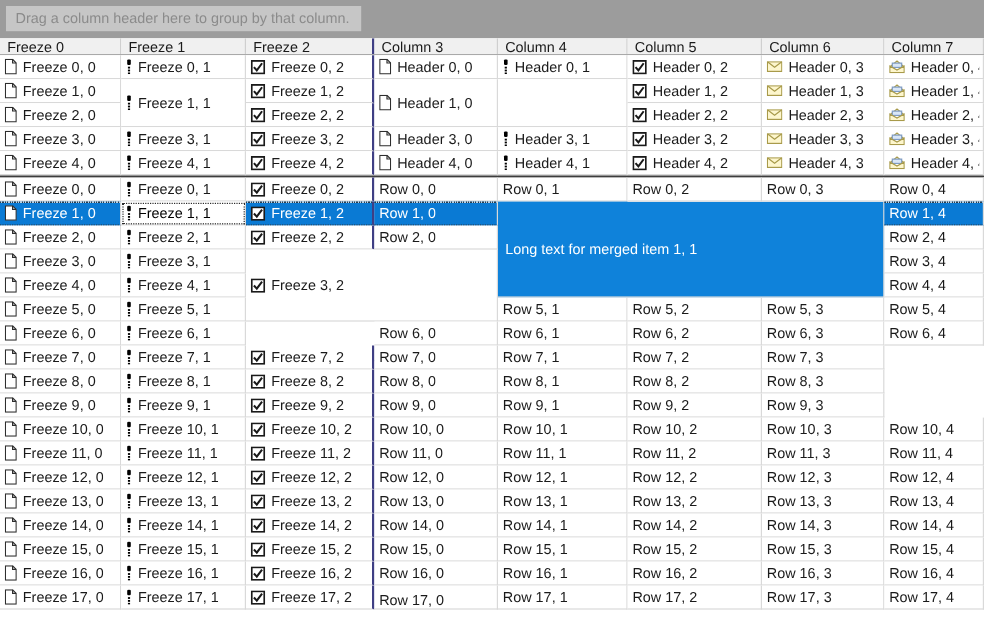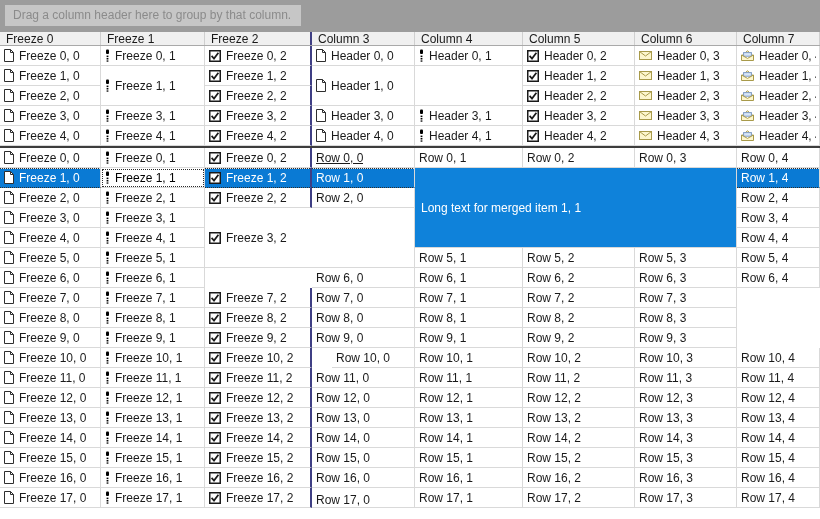--- a/index.html
+++ b/index.html
@@ -890,42 +890,42 @@
       </div>
       <div class="cell fedge" style="grid-area: 18 / 3 / span 1 / span 1;">
         <span class="icon">
           <svg width="12" height="12" viewBox="0 0 12 12">
             <rect x="0.75" y="0.75" width="10.5" height="10.5" fill="#ffffff" stroke="#1a1a1a" stroke-width="1.5"></rect>
             <path d="M2.6 5.9 L5 8.6 L9.4 2.7" fill="none" stroke="#1a1a1a" stroke-width="1.7"></path>
           </svg>
         </span>
         <span class="txt">Freeze 17, 2</span>
       </div>
-      <div class="cell" style="grid-area: 1 / 4 / span 1 / span 1; text-decoration: underline;">
+      <div class="cell" style="grid-area: 1 / 4 / span 1 / span 1;">
         <span class="txt">Row 0, 0</span>
       </div>
       <div class="cell sel" style="grid-area: 2 / 4 / span 1 / span 1;">
         <span class="txt">Row 1, 0</span>
       </div>
       <div class="cell" style="grid-area: 3 / 4 / span 1 / span 1;">
         <span class="txt">Row 2, 0</span>
       </div>
       <div class="cell" style="grid-area: 7 / 4 / span 1 / span 1;">
         <span class="txt">Row 6, 0</span>
       </div>
       <div class="cell" style="grid-area: 8 / 4 / span 1 / span 1;">
         <span class="txt">Row 7, 0</span>
       </div>
       <div class="cell" style="grid-area: 9 / 4 / span 1 / span 1;">
         <span class="txt">Row 8, 0</span>
       </div>
       <div class="cell" style="grid-area: 10 / 4 / span 1 / span 1;">
         <span class="txt">Row 9, 0</span>
       </div>
-      <div class="cell" style="grid-area: 11 / 4 / span 1 / span 1; margin-left: 20px;">
+      <div class="cell" style="grid-area: 11 / 4 / span 1 / span 1;">
         <span class="txt">Row 10, 0</span>
       </div>
       <div class="cell" style="grid-area: 12 / 4 / span 1 / span 1;">
         <span class="txt">Row 11, 0</span>
       </div>
       <div class="cell" style="grid-area: 13 / 4 / span 1 / span 1;">
         <span class="txt">Row 12, 0</span>
       </div>
       <div class="cell" style="grid-area: 14 / 4 / span 1 / span 1;">
         <span class="txt">Row 13, 0</span>

